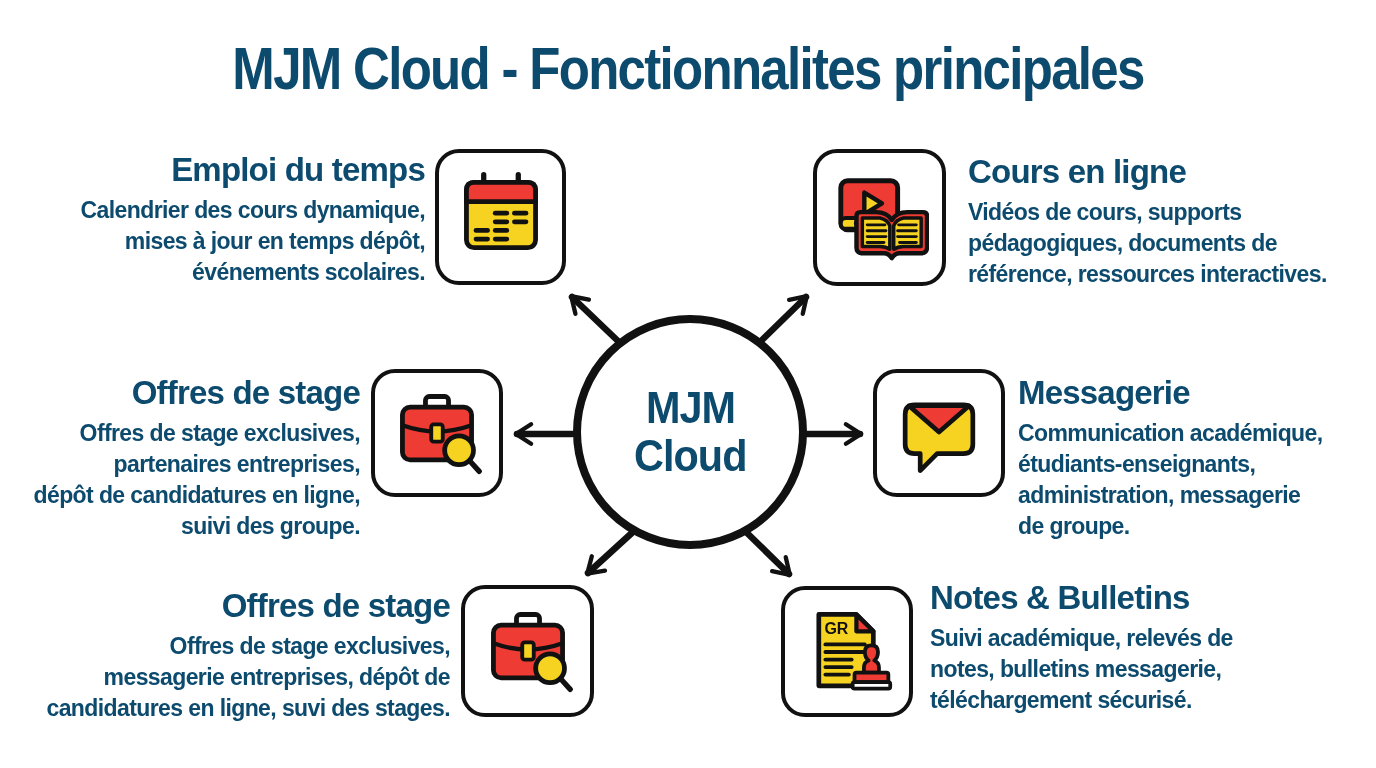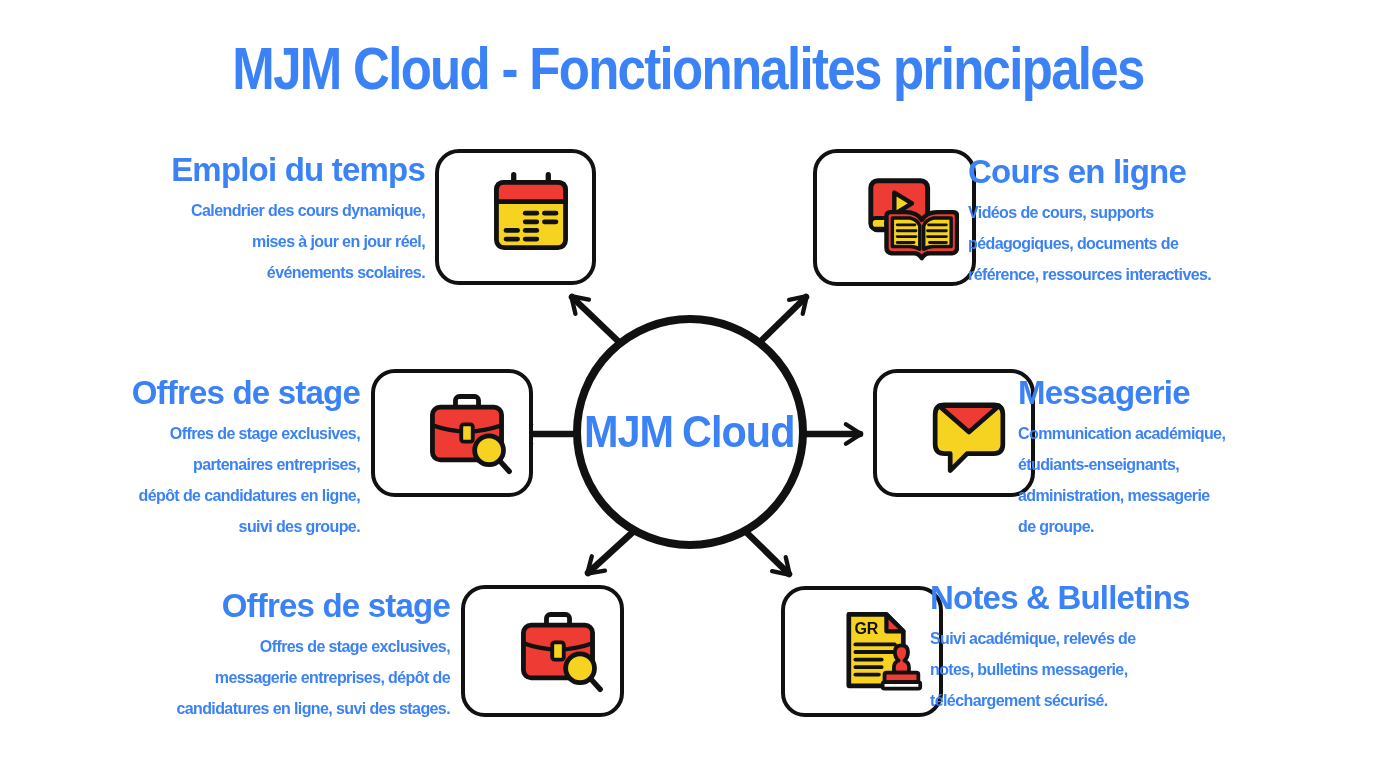--- a/index.html
+++ b/index.html
@@ -1,52 +1,52 @@
 <!DOCTYPE html>
 <html><head>
 <meta charset="utf-8">
 <style>
   html,body{margin:0;padding:0;background:#fff;}
   #canvas{
     position:relative;width:1376px;height:768px;background:#ffffff;
-    font-family:"Liberation Sans",sans-serif;color:#3b82f6;overflow:hidden;border-radius:32px;
+    font-family:"Liberation Sans",sans-serif;color:#0c4a6e;overflow:hidden;border-radius:32px;
   }
   
   .page-title{
     position:absolute;top:34px;left:0;right:0;text-align:center;
     font-size:60px;font-weight:bold;letter-spacing:-2px;
     transform:scaleX(0.85);transform-origin:50% 50%;white-space:nowrap;
   }
   
   .center-node{
     position:absolute;left:573px;top:315px;width:218px;height:218px;
     border:8px solid #111;border-radius:50%;background:#fff;
-    display:flex;flex-direction:row;align-items:center;justify-content:center;
+    display:flex;flex-direction:column;align-items:center;justify-content:center;
     z-index:3;
   }
   .center-node span{
     font-size:45px;font-weight:bold;line-height:1.06;letter-spacing:-1px;
     transform:scaleX(0.92);
   }
   
   .icon-box{
     position:absolute;background:#fff;border:4.5px solid #111;border-radius:24px;
-    display:flex;align-items:center;justify-content:center;z-index:2;padding-left:30px;
+    display:flex;align-items:center;justify-content:center;z-index:2;
   }
   .icon-box svg{display:block;}
   
   .ftext{position:absolute;z-index:2;}
   .ftext.align-right{text-align:right;}
   .ftext.align-left{text-align:left;}
   .fheading{
     font-size:33px;font-weight:bold;letter-spacing:-0.8px;
     margin:0 0 7px 0;white-space:nowrap;line-height:1.1;
   }
   .fline{
-    font-size:16px;font-weight:bold;letter-spacing:-0.6px;
+    font-size:23px;font-weight:bold;letter-spacing:-0.6px;
     line-height:31px;white-space:nowrap;
   }
   
   .arrows{position:absolute;left:0;top:0;z-index:1;pointer-events:none;}
 </style>
 </head>
 <body>
 
 <div id="canvas">
 
@@ -69,21 +69,21 @@
   </svg>
 
   <div class="center-node">
     <span>MJM</span>
     <span>Cloud</span>
   </div>
 
   <div class="ftext align-right" style="right:951px;top:152px;">
     <div class="fheading">Emploi du temps</div>
     <div class="fline">Calendrier des cours dynamique,</div>
-    <div class="fline">mises à jour en jour réel,</div>
+    <div class="fline">mises à jour en temps dépôt,</div>
     <div class="fline">événements scolaires.</div>
   </div>
   <div class="icon-box" style="left:435px;top:149px;width:123px;height:128px;">
     <svg width="96" height="96" viewBox="0 0 100 100">
       <line x1="32" y1="6" x2="32" y2="20" stroke="#111" stroke-width="5.5" stroke-linecap="round"></line>
       <line x1="68" y1="6" x2="68" y2="20" stroke="#111" stroke-width="5.5" stroke-linecap="round"></line>
       <rect x="14" y="14" width="72" height="68" rx="8" fill="#F5D320" stroke="#111" stroke-width="5"></rect>
       <path d="M14,34 V22 q0,-8 8,-8 h56 q8,0 8,8 v12 z" fill="#EE3B33" stroke="#111" stroke-width="5"></path>
       <g stroke="#111" stroke-width="5" stroke-linecap="round">
         <line x1="44" y1="46" x2="56" y2="46"></line>

